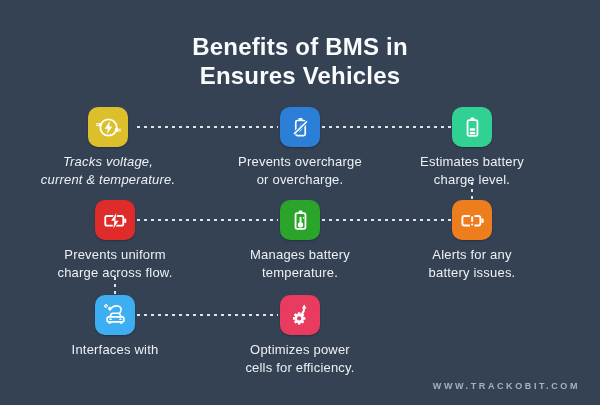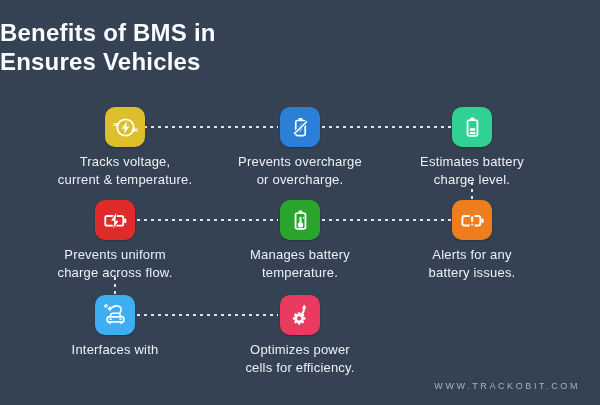--- a/index.html
+++ b/index.html
@@ -2,21 +2,21 @@
 <html><head>
 <meta charset="utf-8">
 <style>
   html,body{margin:0;padding:0;}
   body{font-family:"Liberation Sans","DejaVu Sans",sans-serif;}
   #canvas{
     position:relative;width:600px;height:405px;overflow:hidden;
     background:#344254;
   }
   .title{
-    position:absolute;top:18px;left:0;width:600px;
+    position:absolute;top:32px;left:0;width:600px;text-align:center;
     color:#fafbfd;font-size:24px;font-weight:700;line-height:29px;
     letter-spacing:.2px;
   }
   .cell{position:absolute;width:200px;text-align:center;}
   .tile{
     width:40px;height:40px;border-radius:10px;margin:0 auto;
     display:flex;align-items:center;justify-content:center;
     box-shadow:0 1px 2px rgba(0,0,0,.25);
   }
   .tile svg{display:block;}
@@ -27,42 +27,42 @@
   .hline{
     position:absolute;height:2px;
     background-image:repeating-linear-gradient(90deg,rgba(255,255,255,.85) 0 3px,transparent 3px 7px);
   }
   .vline{
     position:absolute;width:2px;
     background-image:repeating-linear-gradient(180deg,rgba(255,255,255,.85) 0 3px,transparent 3px 7px);
   }
   .watermark{
     position:absolute;top:381px;right:20px;
-    color:#a9b2bc;font-size:9px;letter-spacing:2.6px;font-weight:400;margin-left:8px;
+    color:#a9b2bc;font-size:9px;letter-spacing:2.6px;font-weight:700;margin-left:8px;
   }
 </style>
 </head>
 <body>
 
 <div id="canvas" style="background-color: rgb(52, 66, 84); --tile: #344254;">
 
   <div class="title">
     <div>Benefits of BMS in</div>
     <div>Ensures Vehicles</div>
   </div>
 
   <div class="hline" style="left:137px;top:126px;width:141px;"></div>
   <div class="hline" style="left:322px;top:126px;width:129px;"></div>
   <div class="vline" style="left:471px;top:182px;height:17px;"></div>
   <div class="hline" style="left:137px;top:219px;width:141px;"></div>
   <div class="hline" style="left:322px;top:219px;width:129px;"></div>
   <div class="vline" style="left:114px;top:277px;height:17px;"></div>
   <div class="hline" style="left:137px;top:314px;width:141px;"></div>
 
-  <div class="cell" style="left:25px;top:107px;">
+  <div class="cell" style="left:8px;top:107px;font-style:italic;">
     <div class="tile" style="background-color: rgb(220, 191, 43); --tile: #dcbf2b;">
       <svg width="27" height="27" viewBox="0 0 24 24">
         <circle cx="12" cy="12" r="7.3" fill="none" stroke="#fff" stroke-width="1.6"></circle>
         <polygon points="13.4,6.2 8.6,13 11.4,13 10.6,17.8 15.4,11 12.6,11" fill="#fff" stroke="var(--tile)" stroke-width="1" paint-order="stroke"></polygon>
         <g fill="#fff">
           <rect x="2.9" y="7.9" width="3.4" height="3" rx="0.9"></rect>
           <rect x="0.8" y="8.3" width="2" height="0.9" rx="0.4"></rect>
           <rect x="0.8" y="9.8" width="2" height="0.9" rx="0.4"></rect>
           <rect x="17.7" y="12.7" width="3.4" height="3" rx="0.9"></rect>
           <rect x="21.2" y="13.1" width="2" height="0.9" rx="0.4"></rect>

